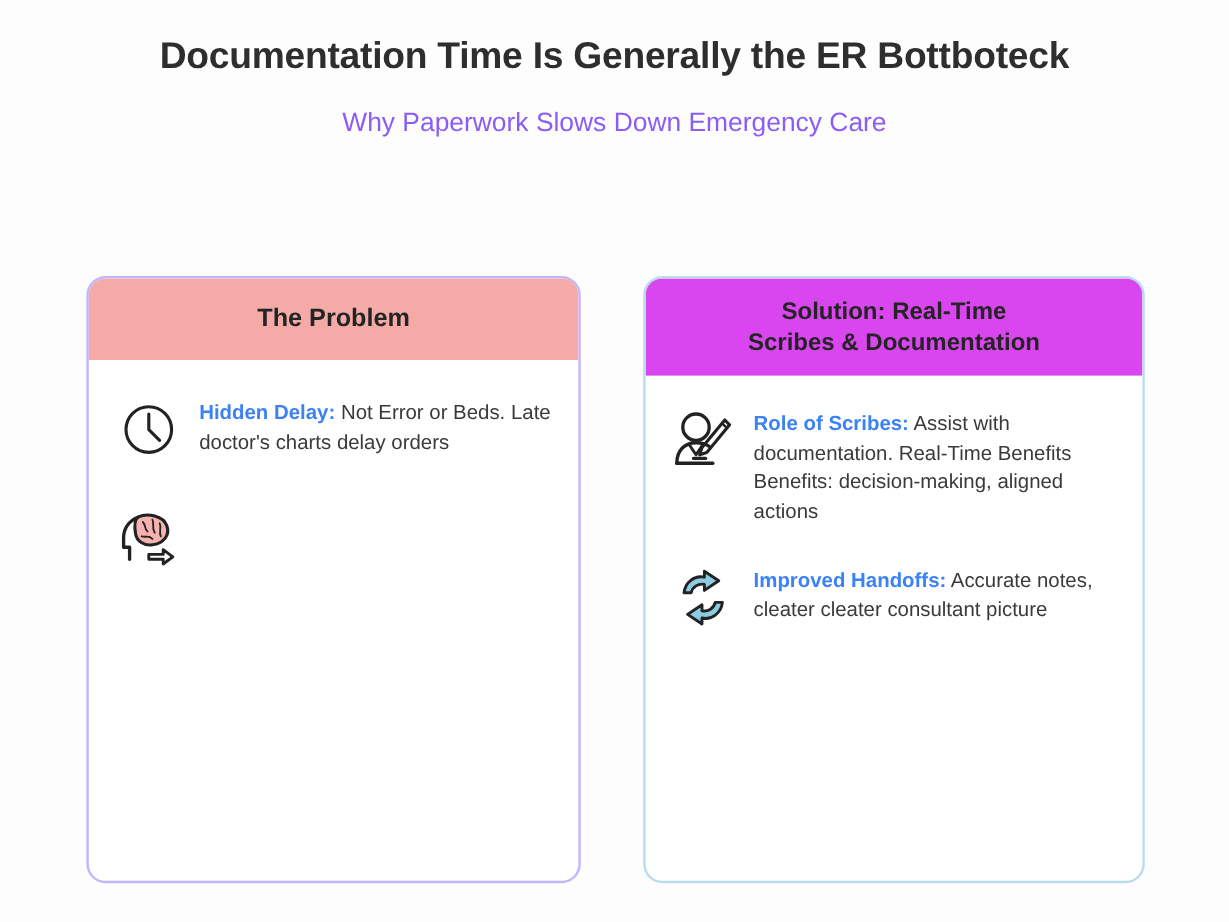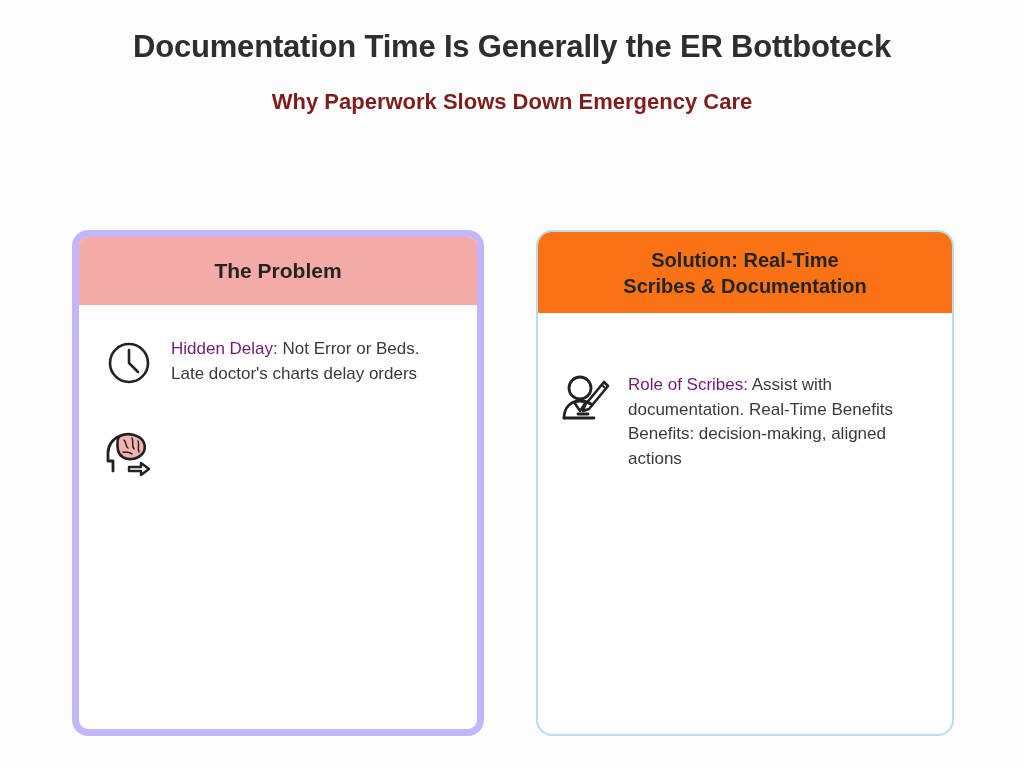--- a/index.html
+++ b/index.html
@@ -30,39 +30,39 @@
     font-size: 31px;
     font-weight: bold;
     letter-spacing: -0.2px;
     color: #2e2e2e;
     line-height: 1.2;
   }
   .subtitle {
     margin: 0;
     padding-top: 24px;
     font-size: 22px;
-    font-weight: bold;
-    color: #7f1d1d;
+    font-weight: normal;
+    color: #8b5cf6;
     line-height: 1.2;
   }
 
   
   .card {
     position: absolute;
     top: 230px;
     height: 506px;
     border-radius: 16px;
     box-sizing: border-box;
     background: #ffffff;
     overflow: hidden;
   }
   .card-problem {
     left: 72px;
     width: 412px;
-    border: 7px solid #c4b5fd;
+    border: 2px solid #c4b5fd;
   }
   .card-solution {
     left: 536px;
     width: 418px;
     border: 2px solid #b9dded;
   }
 
   .card-header {
     box-sizing: border-box;
     width: 100%;
@@ -74,31 +74,30 @@
     justify-content: center;
     padding: 0 14px;
   }
   .card-problem .card-header {
     height: 68px;
     background: #f4aaa6;
     font-size: 21px;
   }
   .card-solution .card-header {
     height: 81px;
-    background: #f97316;
+    background: #d946ef;
     font-size: 20px;
     line-height: 1.3;
   }
 
   .card-body {
     padding: 26px 20px 10px 22px;
   }
   .card-solution .card-body {
     padding: 22px 18px 10px 20px;
-    margin-top: 32px;
   }
 
   
   .item {
     display: flex;
     align-items: flex-start;
     margin-bottom: 30px;
   }
   .card-solution .item {
     margin-bottom: 26px;
@@ -120,22 +119,22 @@
     display: block;
   }
   .item-text {
     flex: 1 1 auto;
     font-size: 17px;
     line-height: 1.45;
     color: #3a3a3a;
     padding-top: 6px;
   }
   .item-text b {
-    color: #701a75;
-    font-weight: normal;
+    color: #3b82f6;
+    font-weight: bold;
   }
 </style>
 </head>
 <body>
 
 <div class="page-header">
   <h1 class="main-title">Documentation Time Is Generally the ER Bottboteck</h1>
   <h2 class="subtitle">Why Paperwork Slows Down Emergency Care</h2>
 </div>
 
@@ -207,16 +206,31 @@
           <path d="M42 12 L45 15" fill="none" stroke="#222222" stroke-width="2"></path>
 
           <path d="M18 41 L28 41" fill="none" stroke="#222222" stroke-width="2.8" stroke-linecap="round"></path>
         </svg>
       </span>
       <div class="item-text">
         <b>Role of Scribes:</b><span> Assist with documentation. Real-Time Benefits Benefits: decision-making, aligned actions</span>
       </div>
     </div>
 
+    <div class="item">
+      <span class="item-icon">
+        <svg width="50" height="50" viewBox="0 0 50 50">
+
+          <path d="M9 21 C10 12 18 6 26 8 L26 3 L38 11 L26 19 L26 14
+                   C21 13 16 16 15 21 Z" fill="#8ccbe0" stroke="#222222" stroke-width="2.4" stroke-linejoin="round"></path>
+
+          <path d="M41 29 C40 38 32 44 24 42 L24 47 L12 39 L24 31 L24 36
+                   C29 37 34 34 35 29 Z" fill="#8ccbe0" stroke="#222222" stroke-width="2.4" stroke-linejoin="round"></path>
+        </svg>
+      </span>
+      <div class="item-text">
+        <b>Improved Handoffs:</b><span> Accurate notes, cleater cleater consultant picture</span>
+      </div>
+    </div>
 
 
   </div>
 </div>
 
 </body></html>

